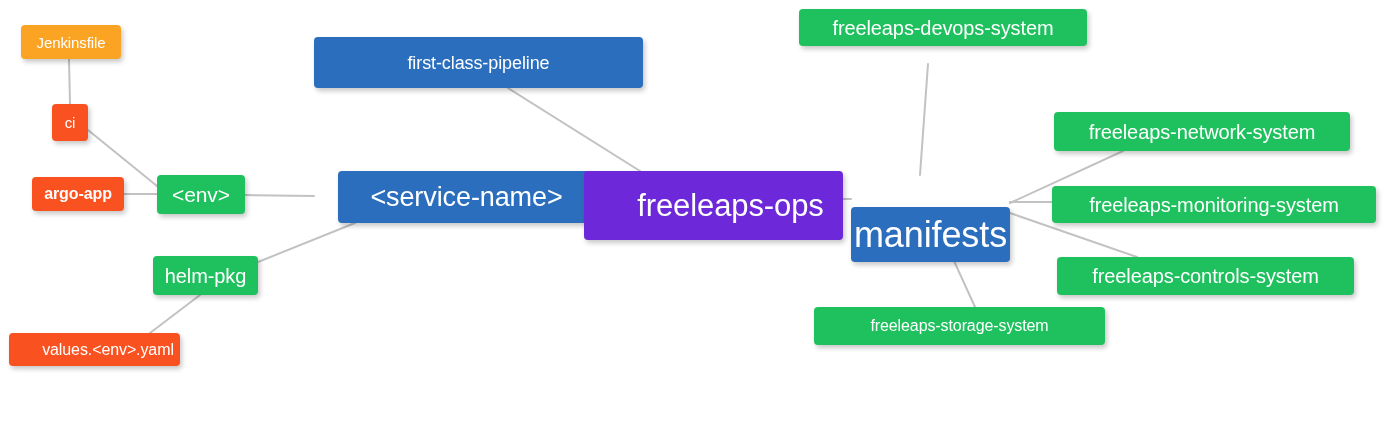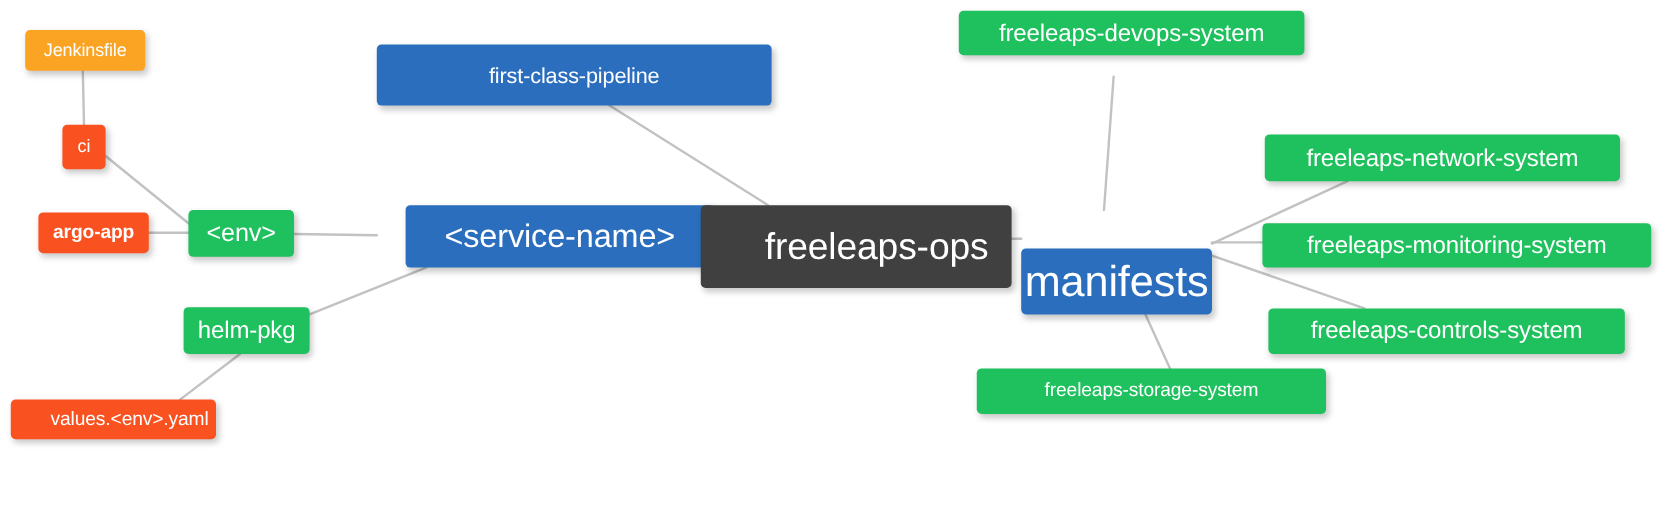--- a/index.html
+++ b/index.html
@@ -32,21 +32,21 @@
     justify-content: center;
     border-radius: 4px;
     color: #ffffff;
     white-space: nowrap;
     box-shadow: 2px 3px 5px rgba(0,0,0,0.22);
     letter-spacing: -0.1px;
     line-height: 1;
     padding: 0 10px;
     user-select: none;
   }
-  .n-root   { background: #404040; padding-left: 44px; }
+  .n-root   { background: #6d28d9; padding-left: 44px; }
   .n-blue   { background: #2a6ebd; }
   .n-green  { background: #1fc05e; }
   .n-orange { background: #fba424; }
   .n-red    { background: #f9511f; }
 </style>
 </head>
 <body>
 
 <div id="canvas">
   <svg id="edge-layer" viewBox="0 0 1390 421" width="1390" height="421">

